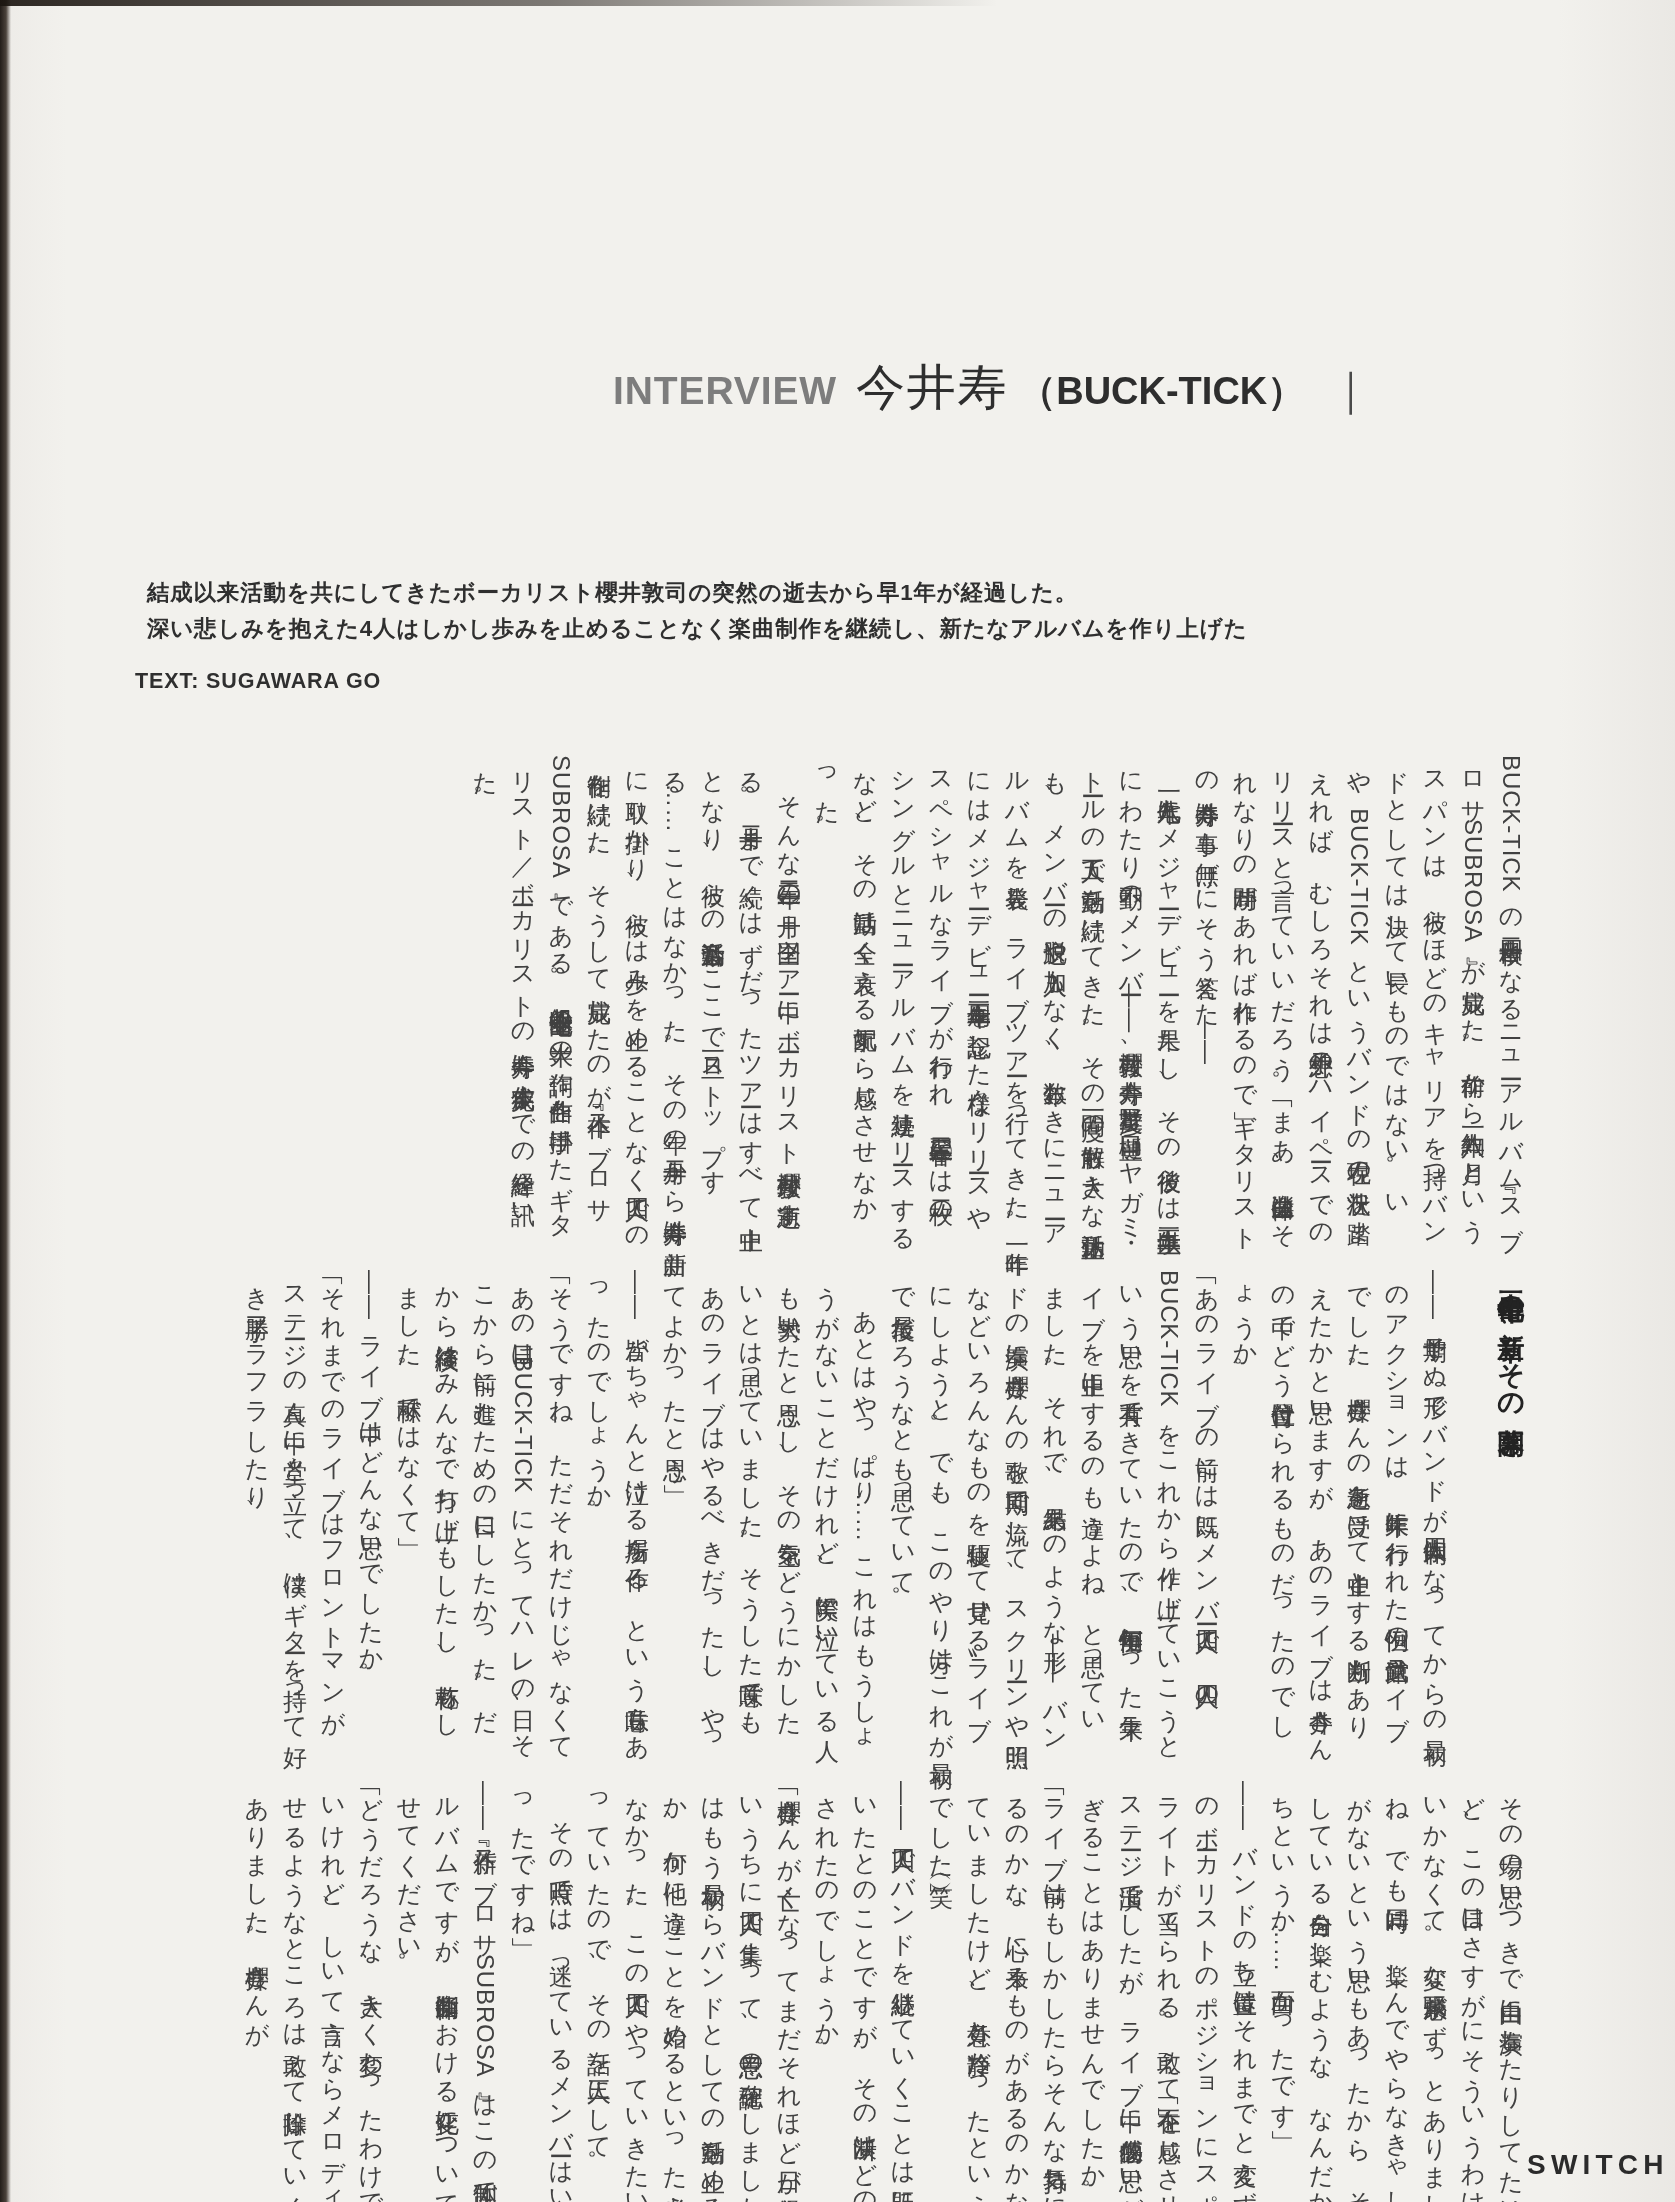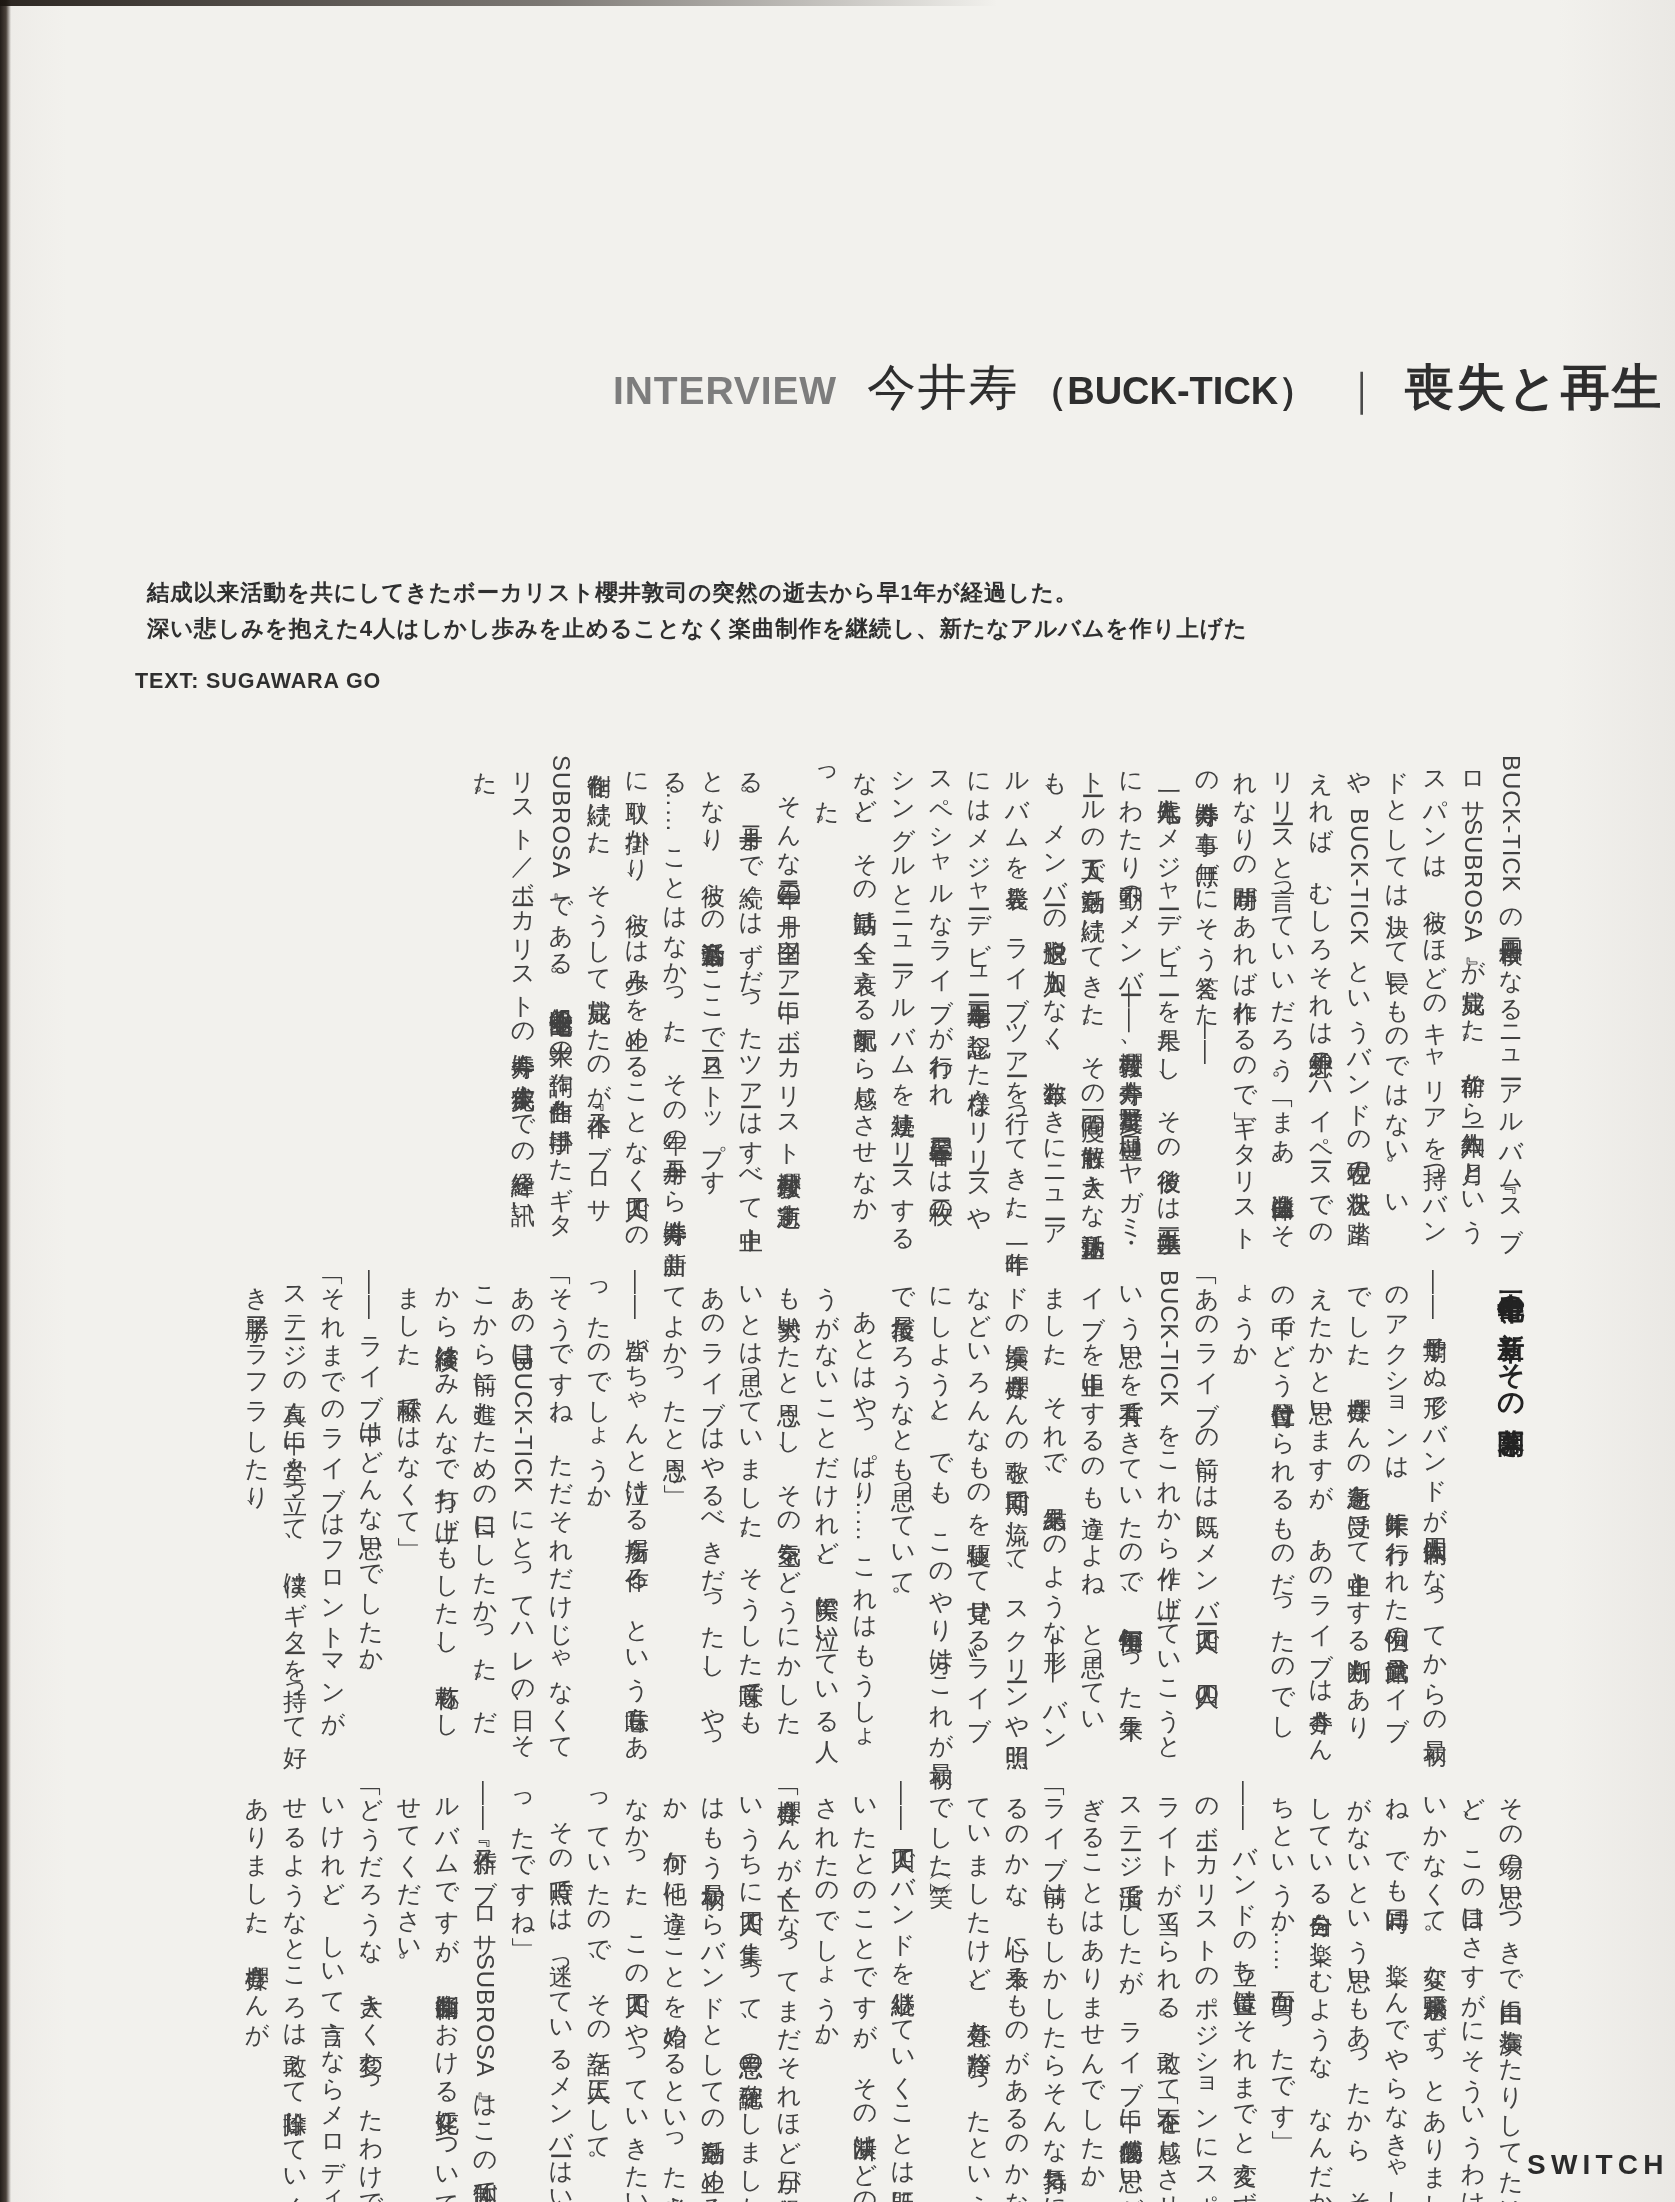--- a/index.html
+++ b/index.html
@@ -24,21 +24,21 @@
     background:linear-gradient(90deg, rgba(28,22,17,.92) 0%, rgba(28,22,17,.55) 55%, rgba(28,22,17,0) 100%);
   }
 
   
   .header {
     position:absolute; left:613px; top:355px;
     display:flex; align-items:baseline; white-space:nowrap;
   }
   .kicker {
     font-size:39px; font-weight:bold; color:#7d7d7d;
-    letter-spacing:0.9px; margin-right:30px;
+    letter-spacing:0.9px; margin-right:19px;
   }
   .subject { font-size:49px; font-weight:normal; color:#2e2e2e; letter-spacing:1.7px; }
   .subject-band { font-size:38px; font-weight:bold; color:#2e2e2e; margin-left:10px; letter-spacing:0; }
   .title-divider { font-size:43px; font-weight:normal; color:#4a4a4a; margin:0 22.4px 0 24px; }
   .main-title { font-size:49px; font-weight:bold; color:#2e2e2e; letter-spacing:2.6px; }
 
   
   .standfirst {
     position:absolute; left:135px; top:575px;
     font-size:22.4px; font-weight:bold; color:#2f2f2f;
@@ -82,21 +82,20 @@
 <div class="page">
 
   <div class="edge-left"></div>
   <div class="edge-top"></div>
 
   <div class="header">
     <span class="kicker">INTERVIEW</span>
     <span class="subject">今井寿</span>
     <span class="subject-band">（BUCK-TICK）</span>
     <span class="title-divider">｜</span>
-    <span class="main-title">喪失と再生</span>
   </div>
 
   <div class="standfirst">
     <div>結成以来活動を共にしてきたボーカリスト櫻井敦司の突然の逝去から早1年が経過した。</div>
     <div>深い悲しみを抱えた4人はしかし歩みを止めることなく楽曲制作を継続し、新たなアルバムを作り上げた</div>
   </div>
   <div class="credit">TEXT: SUGAWARA GO</div>
 
   <div class="band band-1">
     <p>BUCK-TICKの二十四枚目となるニューアルバム『スブロサ SUBROSA』が完成した。前作から約一年八カ月というスパンは、彼らほどのキャリアを持つバンドとしては決して長いものではない。いや、BUCK-TICKというバンドの現在の状況を踏まえれば、むしろそれは予想外のハイペースでのリリースと言っていいだろう。「まあ、楽曲自体はそれなりの時間があれば作れるので」ギタリストの今井寿は事も無げにそう答えた——</p>

